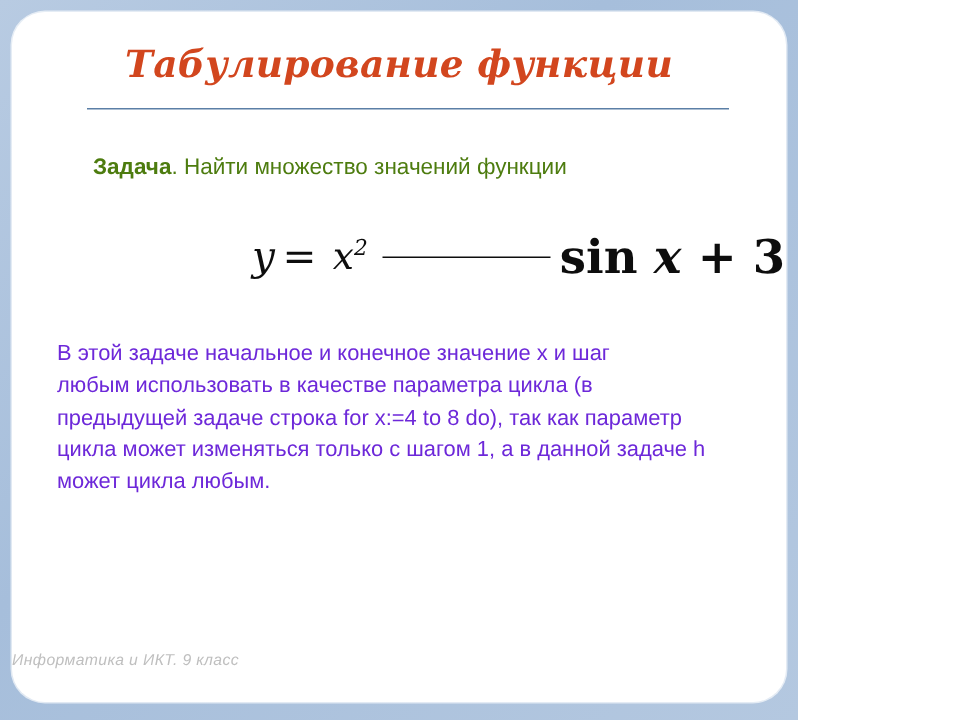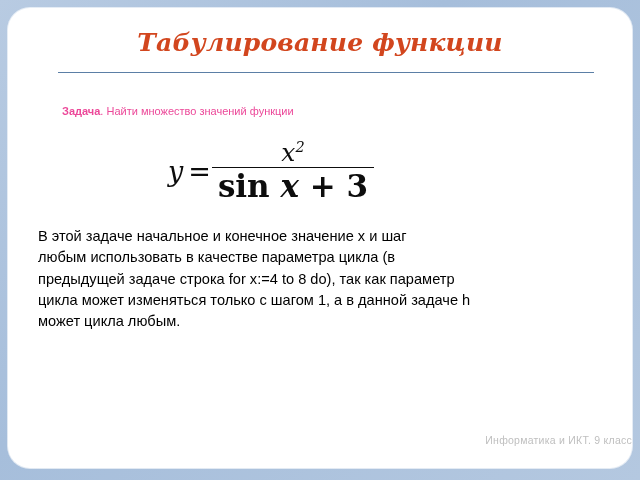--- a/index.html
+++ b/index.html
@@ -10,21 +10,21 @@
   body {
     width: 640px;
     height: 480px;
     overflow: hidden;
     font-family: "Liberation Sans", sans-serif;
   }
 
   
   .slide {
     position: relative;
-    width: 640px;
+    width: 532px;
     height: 480px;
     box-sizing: border-box;
     background: linear-gradient(135deg, #b8cbe2 0%, #a6bedb 40%, #b4c8e0 100%);
     overflow: hidden;
   }
 
   .slide-inner {
     position: absolute;
     left: 8px;
     top: 8px;
@@ -58,22 +58,22 @@
     top: 64px;
     height: 0;
     border-top: 1.6px solid #5b7fa6;
   }
 
   
   .task-line {
     position: absolute;
     left: 54px;
     top: 94px;
-    font-size: 11px;
-    color: #ec4899;
+    font-size: 15px;
+    color: #4d7c0f;
     line-height: 19px;
     white-space: nowrap;
   }
   .task-line .lead {
     font-weight: bold;
   }
 
   
   .formula {
     position: absolute;
@@ -92,21 +92,21 @@
     padding-right: 2px;
   }
   .formula .eq {
     font-style: normal;
     font-size: 27px;
     line-height: 1;
     padding: 0 1px 0 3px;
   }
   .frac {
     display: inline-flex;
-    flex-direction: column;
+    flex-direction: row;
     align-items: center;
     justify-content: center;
     line-height: 1;
   }
   .frac .num {
     font-size: 25px;
     font-style: italic;
     padding: 0 10px 2px 10px;
     white-space: nowrap;
   }
@@ -133,38 +133,39 @@
   }
 
   
   .body-text {
     position: absolute;
     left: 30px;
     top: 218px;
     width: 545px;
     font-size: 14.6px;
     line-height: 21.3px;
-    color: #000000;
+    color: #6d28d9;
     text-align: left;
   }
   .body-text .ln {
     display: block;
     white-space: nowrap;
   }
 
   
   .footer {
     position: absolute;
     left: 0;
     right: 0;
     bottom: 22px;
-    text-align: right;
+    text-align: left;
     font-size: 10.5px;
     color: #bfbfbf;
     letter-spacing: 0.25px;
+    font-style: italic;
   }
 </style>
 </head>
 <body>
 
 <div class="slide">
   <div class="slide-inner">
 
     <div class="title">Табулирование функции</div>
 

